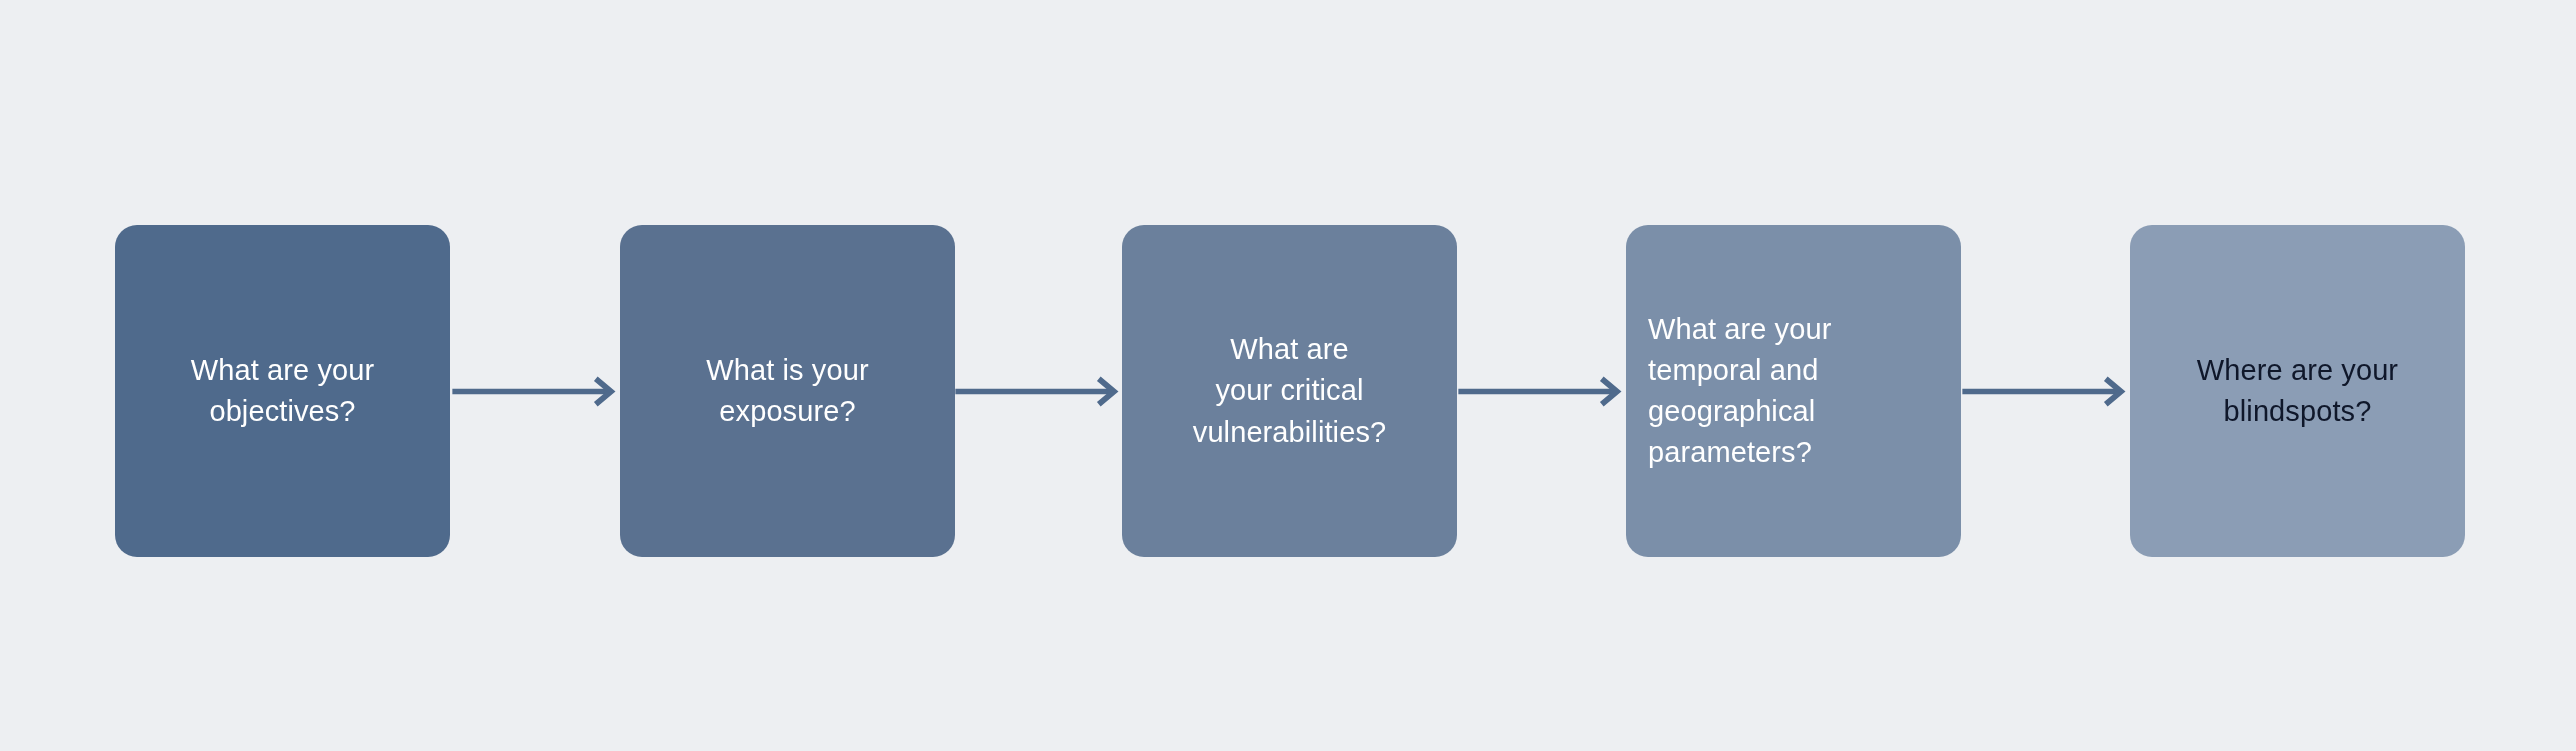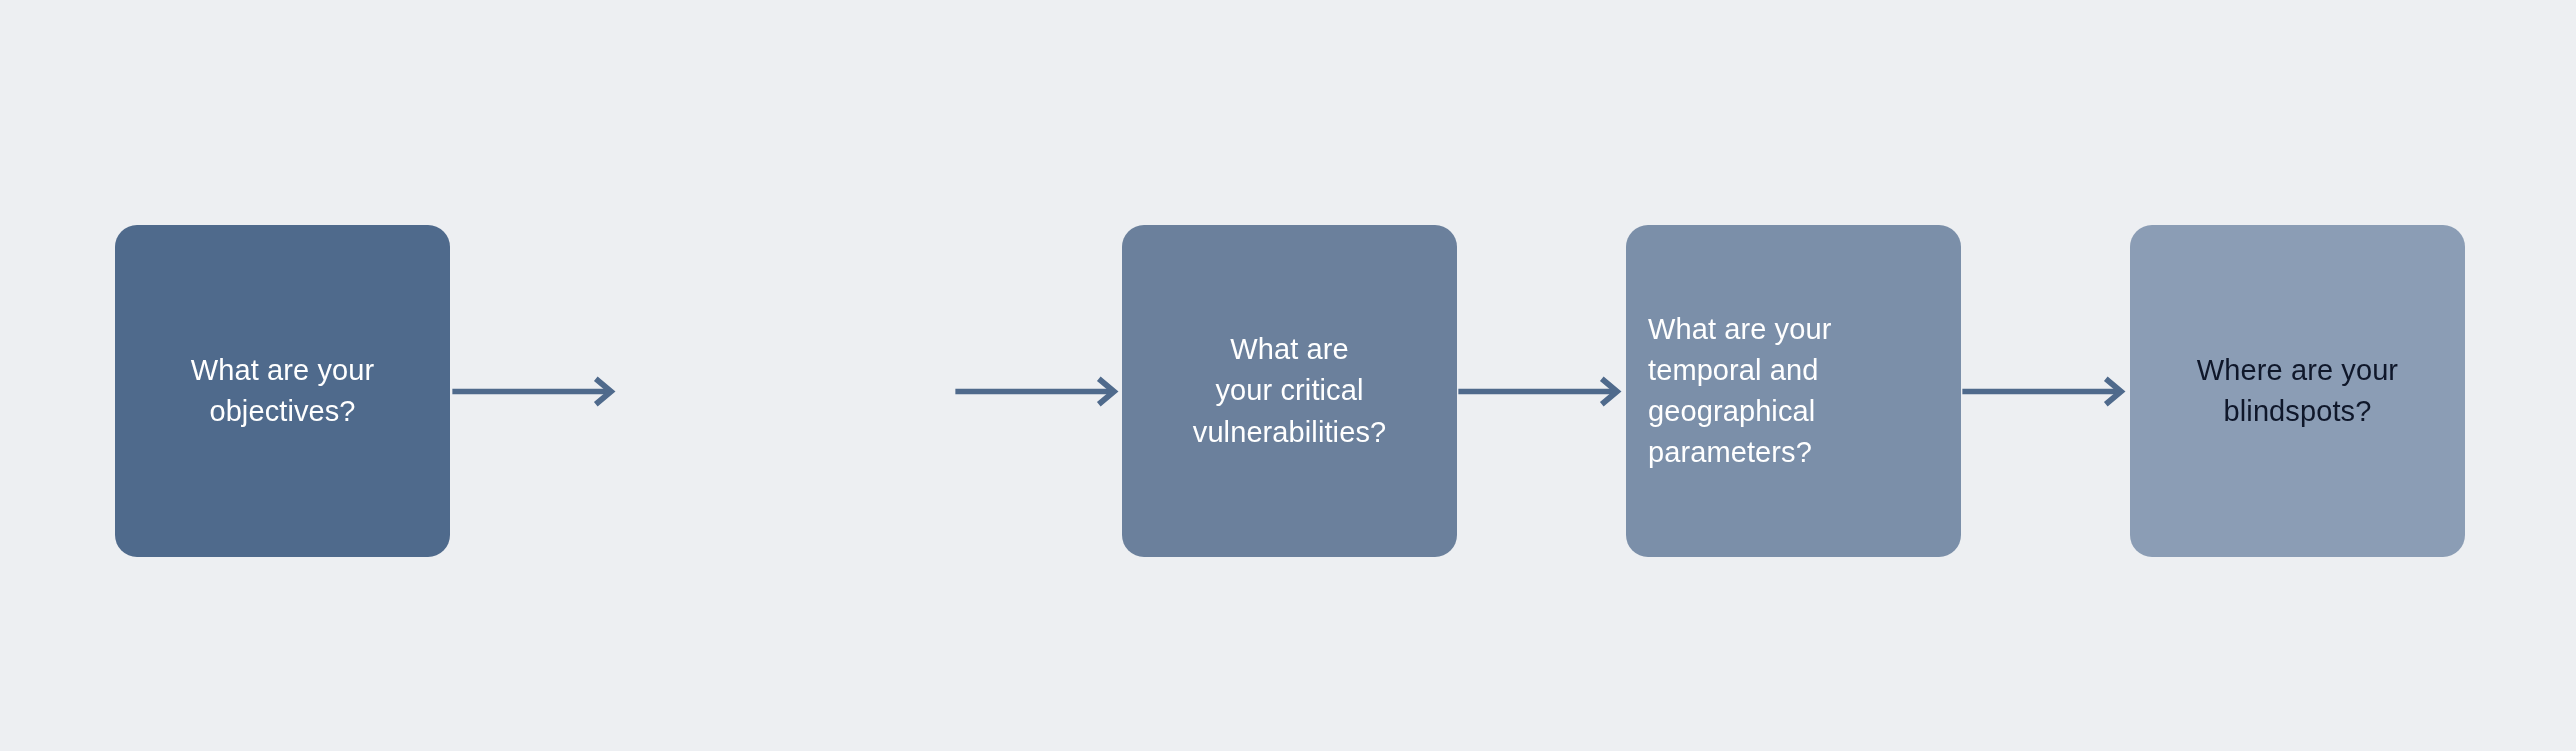--- a/index.html
+++ b/index.html
@@ -97,20 +97,24 @@
 objectives?</span>
     </div>
 
     <div class="flow-arrow" id="arrow-0">
       <svg viewBox="0 0 262 52" xmlns="http://www.w3.org/2000/svg">
         <line x1="0" y1="26" x2="250" y2="26" stroke="#4F6A8C" stroke-width="9"></line>
         <polyline points="226,6 250,26 226,46" fill="none" stroke="#4F6A8C" stroke-width="9" stroke-linecap="butt" stroke-linejoin="miter"></polyline>
       </svg>
     </div>
 
+    <div class="flow-node" id="node-1" style="background: rgb(90, 113, 144);">
+      <span class="node-label" style="color: rgb(255, 255, 255);">What is your
+exposure?</span>
+    </div>
 
     <div class="flow-arrow" id="arrow-1">
       <svg viewBox="0 0 262 52" xmlns="http://www.w3.org/2000/svg">
         <line x1="0" y1="26" x2="250" y2="26" stroke="#4F6A8C" stroke-width="9"></line>
         <polyline points="226,6 250,26 226,46" fill="none" stroke="#4F6A8C" stroke-width="9" stroke-linecap="butt" stroke-linejoin="miter"></polyline>
       </svg>
     </div>
 
     <div class="flow-node" id="node-2" style="background: rgb(107, 128, 156);">
       <span class="node-label" style="color: rgb(255, 255, 255);">What are

